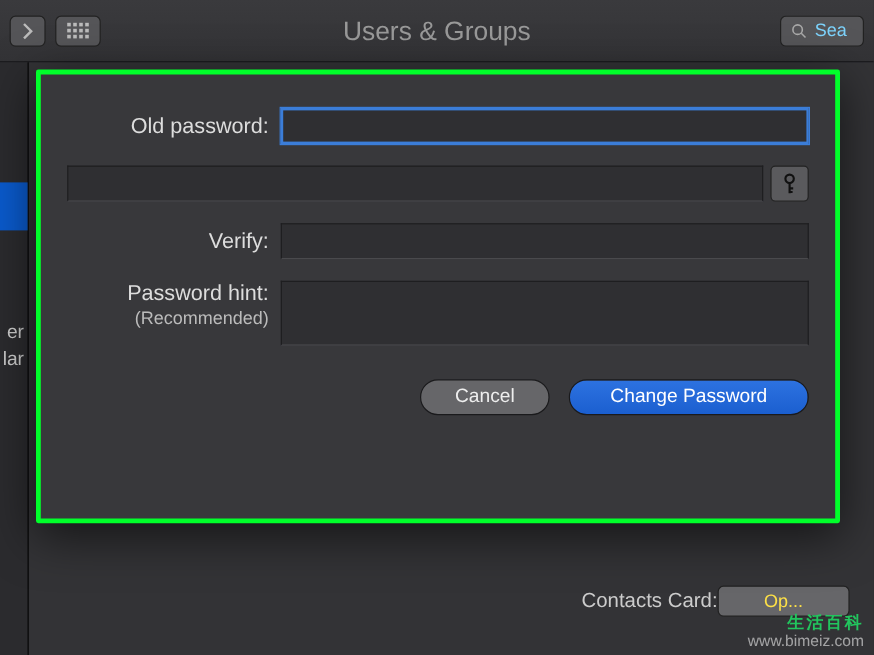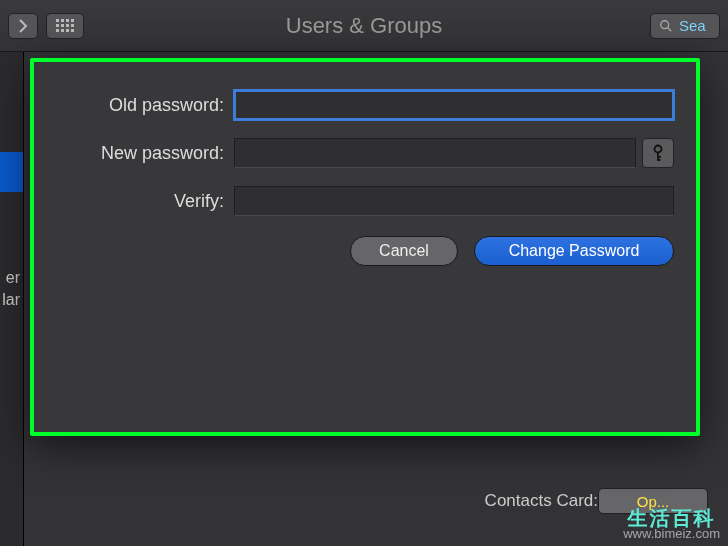--- a/index.html
+++ b/index.html
@@ -235,25 +235,24 @@
     .watermark {
       position: absolute;
       bottom: 4px;
       right: 8px;
       font-size: 13px;
       color: rgba(255,255,255,0.55);
       text-align: right;
       line-height: 16px;
     }
     .watermark .cn {
-      font-size: 20px;
-      color: #5eead4;
+      font-size: 14px;
+      color: #22c55e;
       font-weight: bold;
       letter-spacing: 2px;
-      text-align: center;
     }
   </style>
 </head>
 <body>
 
 <div class="toolbar">
   <div class="nav-back">
     <svg width="10" height="14" viewBox="0 0 10 14">
       <path d="M2 1 L8 7 L2 13" stroke="#bbb" stroke-width="2" fill="none"></path>
     </svg>
@@ -301,35 +300,41 @@
     </div>
   </div>
 </div>
 
 <div class="modal">
   <div class="form-row">
     <div class="form-label">Old password:</div>
     <input type="password" class="form-input focused" value="" style="">
   </div>
   <div class="form-row">
-    <div class="form-label">New password:</div>
     <input type="password" class="form-input" value="" style="">
     <div class="key-btn">
       <svg width="14" height="18" viewBox="0 0 14 18">
         <circle cx="7" cy="5" r="3.5" stroke="#111" stroke-width="1.8" fill="none"></circle>
         <line x1="7" y1="8" x2="7" y2="17" stroke="#111" stroke-width="1.8"></line>
         <line x1="7" y1="13" x2="10" y2="13" stroke="#111" stroke-width="1.8"></line>
         <line x1="7" y1="16" x2="9.5" y2="16" stroke="#111" stroke-width="1.8"></line>
       </svg>
     </div>
   </div>
   <div class="form-row">
     <div class="form-label">Verify:</div>
     <input type="password" class="form-input" value="" style="">
   </div>
+  <div class="form-row hint">
+    <div class="form-label">
+      <span>Password hint:</span>
+      <span class="sub">(Recommended)</span>
+    </div>
+    <input type="text" class="form-input hint-input" value="" style="">
+  </div>
   <div class="button-row">
     <div class="btn btn-cancel">Cancel</div>
     <div class="btn btn-primary">Change Password</div>
   </div>
 </div>
 
 <div class="watermark">
   <div class="cn">生活百科</div>
   <div>www.bimeiz.com</div>
 </div>

